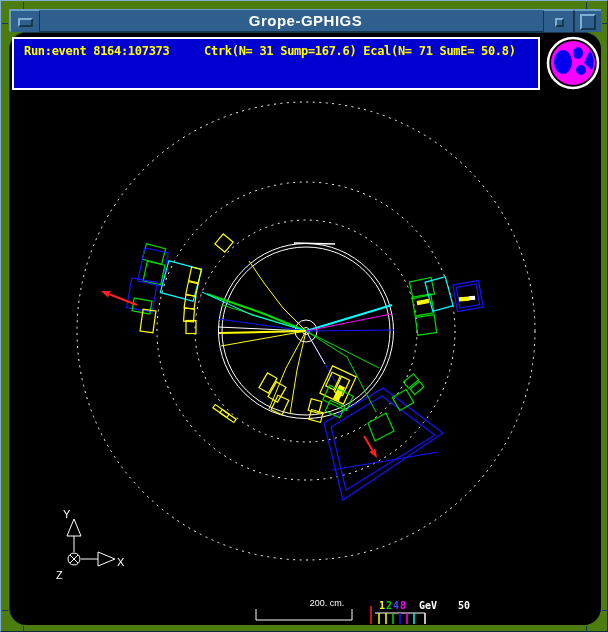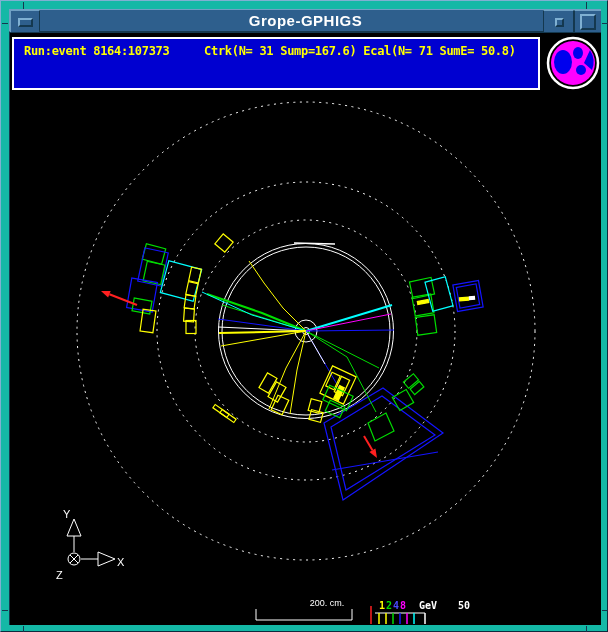--- a/index.html
+++ b/index.html
@@ -1,20 +1,20 @@
 <!DOCTYPE html>
 <html><head>
 <meta charset="utf-8">
 <style>
   html,body{margin:0;padding:0;background:#000;}
   body{width:608px;height:632px;position:relative;overflow:hidden;
        font-family:"Liberation Sans",sans-serif;}
   
   .window{position:absolute;left:0;top:0;width:608px;height:632px;
-          background:#14b8a6;
+          background:#4d7c0f;
           border-top:1px solid #7fb0d2;border-left:1px solid #7fb0d2;
           border-right:1px solid #0f2a3e;border-bottom:1px solid #0f2a3e;
           box-sizing:border-box;}
   .edge{position:absolute;background:transparent;}
   .edge.top{left:0;top:0;width:608px;height:8px;}
   .edge.bottom{left:0;top:624px;width:608px;height:8px;}
   .edge.left{left:0;top:0;width:8px;height:632px;}
   .edge.right{left:600px;top:0;width:8px;height:632px;}
   .notch{position:absolute;background:#14384f;}
   .notch.nl1{left:22px;top:1px;width:1px;height:7px;}
@@ -40,21 +40,21 @@
   .tb-btn.min{right:27px;width:31px;}
   .tb-btn.max{right:0;width:27px;border-right:none;}
   .glyph{position:absolute;box-sizing:border-box;background:#2e5f8d;
          border-top:2px solid #7fb0d2;border-left:2px solid #7fb0d2;
          border-right:2px solid #14384f;border-bottom:2px solid #14384f;}
   .glyph.menu{left:7px;top:7px;width:15px;height:9px;}
   .glyph.min{left:11px;top:7px;width:9px;height:9px;}
   .glyph.max{left:5px;top:3px;width:16px;height:16px;}
   
   .client{position:absolute;left:8px;top:31px;width:592px;height:593px;background:#000;
-          border-top:1px solid #14384f;border-left:1px solid #14384f;box-sizing:border-box;}
+          border-top:1px solid #14384f;border-left:1px solid #14384f;box-sizing:border-box;border-radius:17px;}
   .header-box{position:absolute;left:2px;top:4px;width:528px;height:53px;
               background:#0000d0;border:2px solid #fff;box-sizing:border-box;
               font-family:"DejaVu Sans Mono",monospace;font-weight:bold;
               font-size:12px;letter-spacing:-0.3px;color:#ffff00;}
   .hline{white-space:pre;padding-left:10px;line-height:23px;height:23px;margin-top:1px;}
   .logo{position:absolute;left:536px;top:3px;width:54px;height:54px;}
   .display{position:absolute;left:0;top:61px;width:592px;height:532px;}
   .statusbar{position:absolute;left:27px;top:574px;color:#fff;font-size:10px;
              letter-spacing:-0.4px;white-space:pre;}
   .scale-label{position:absolute;left:269px;top:565px;width:96px;text-align:center;

